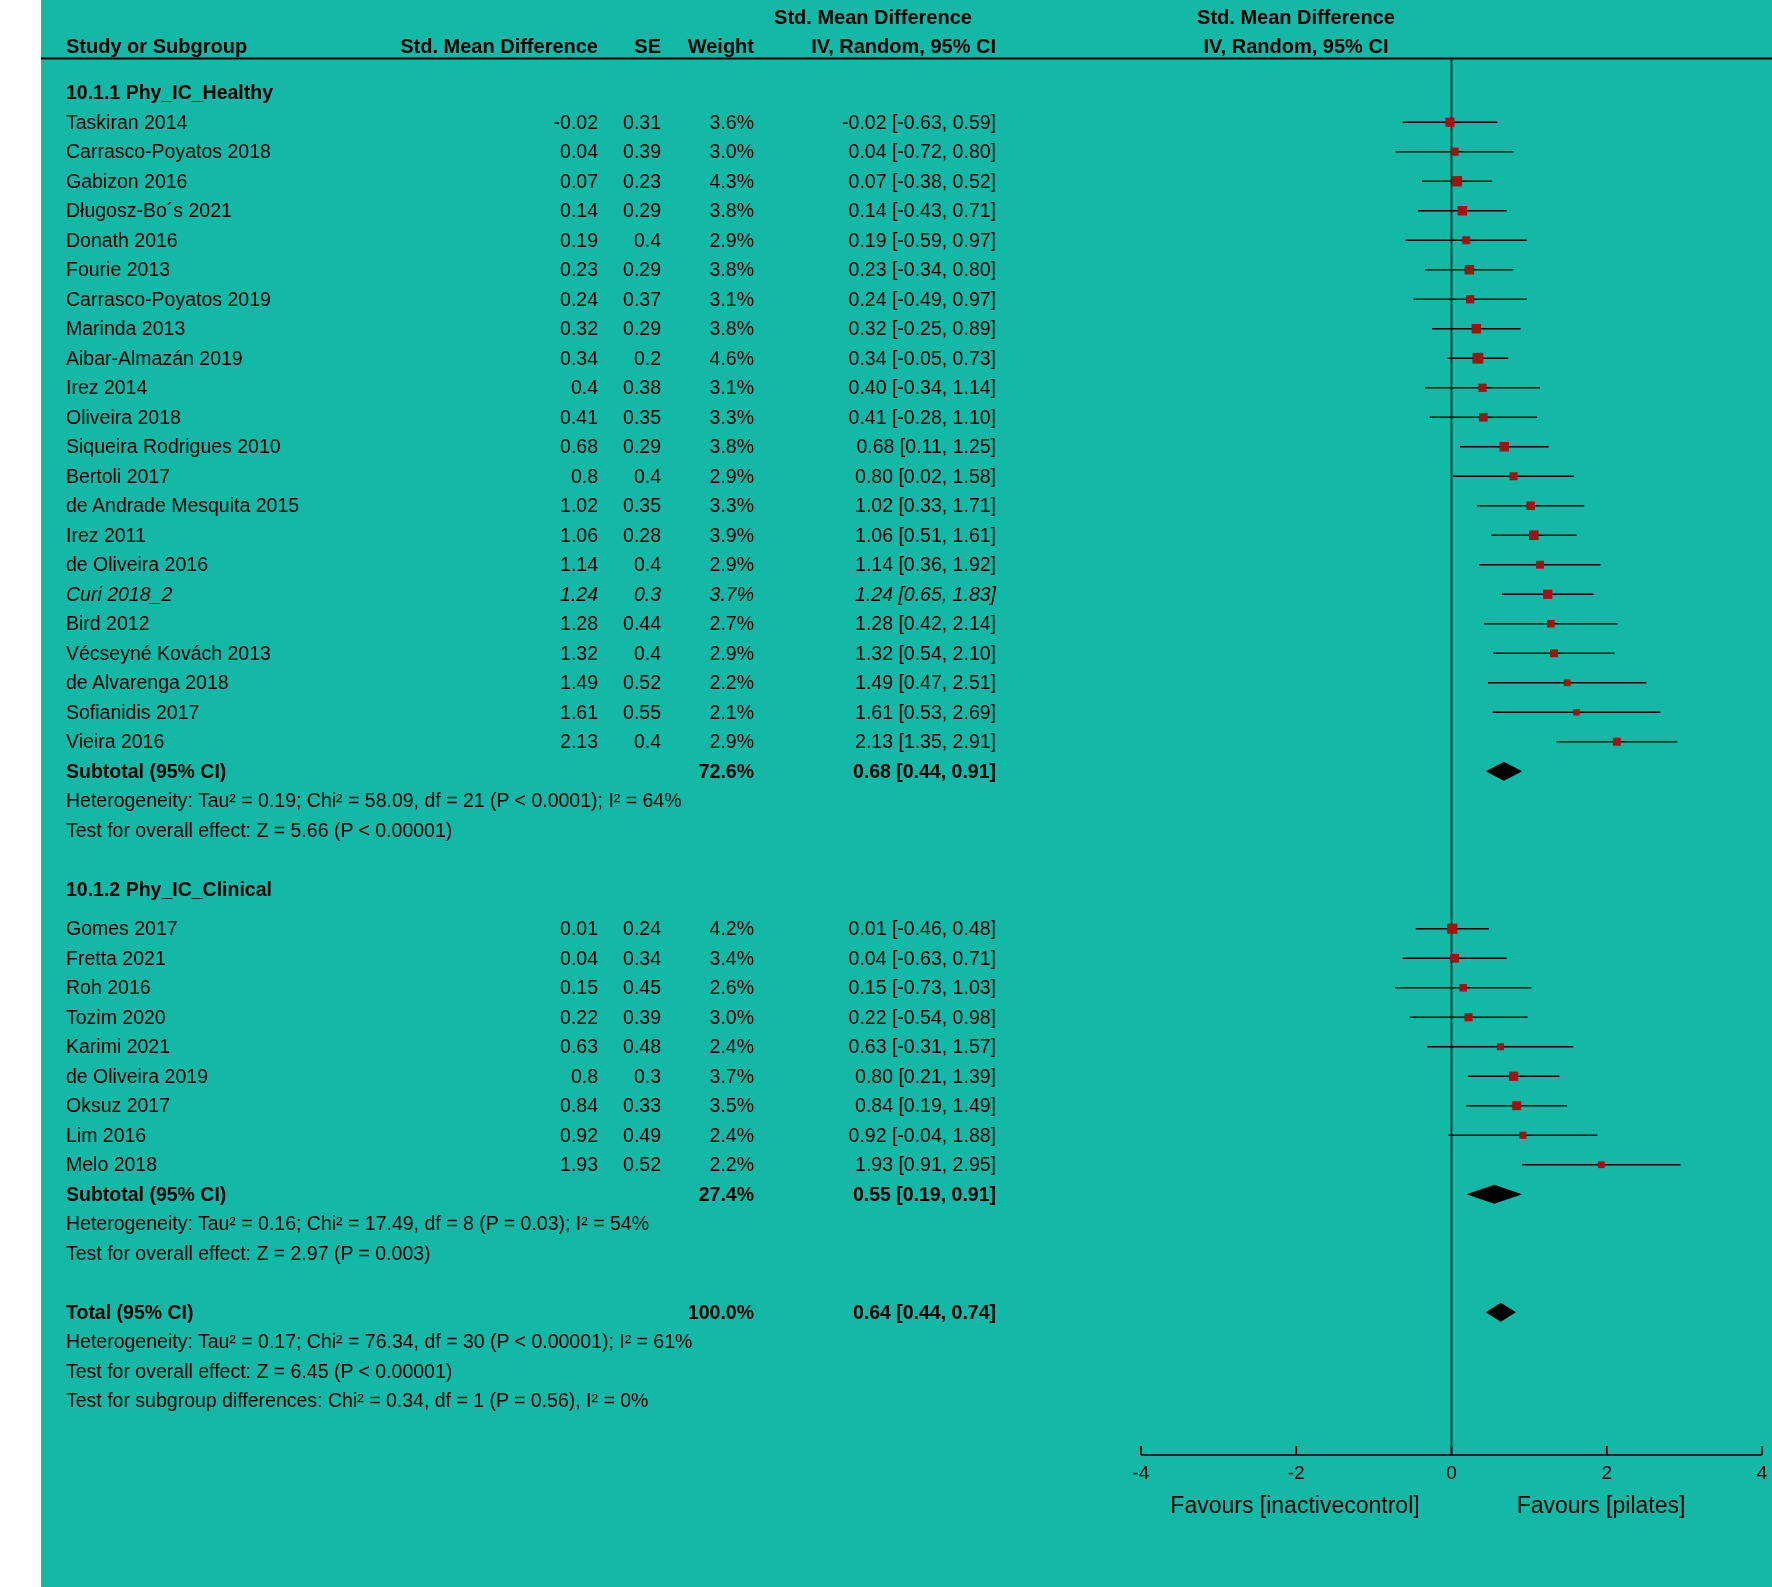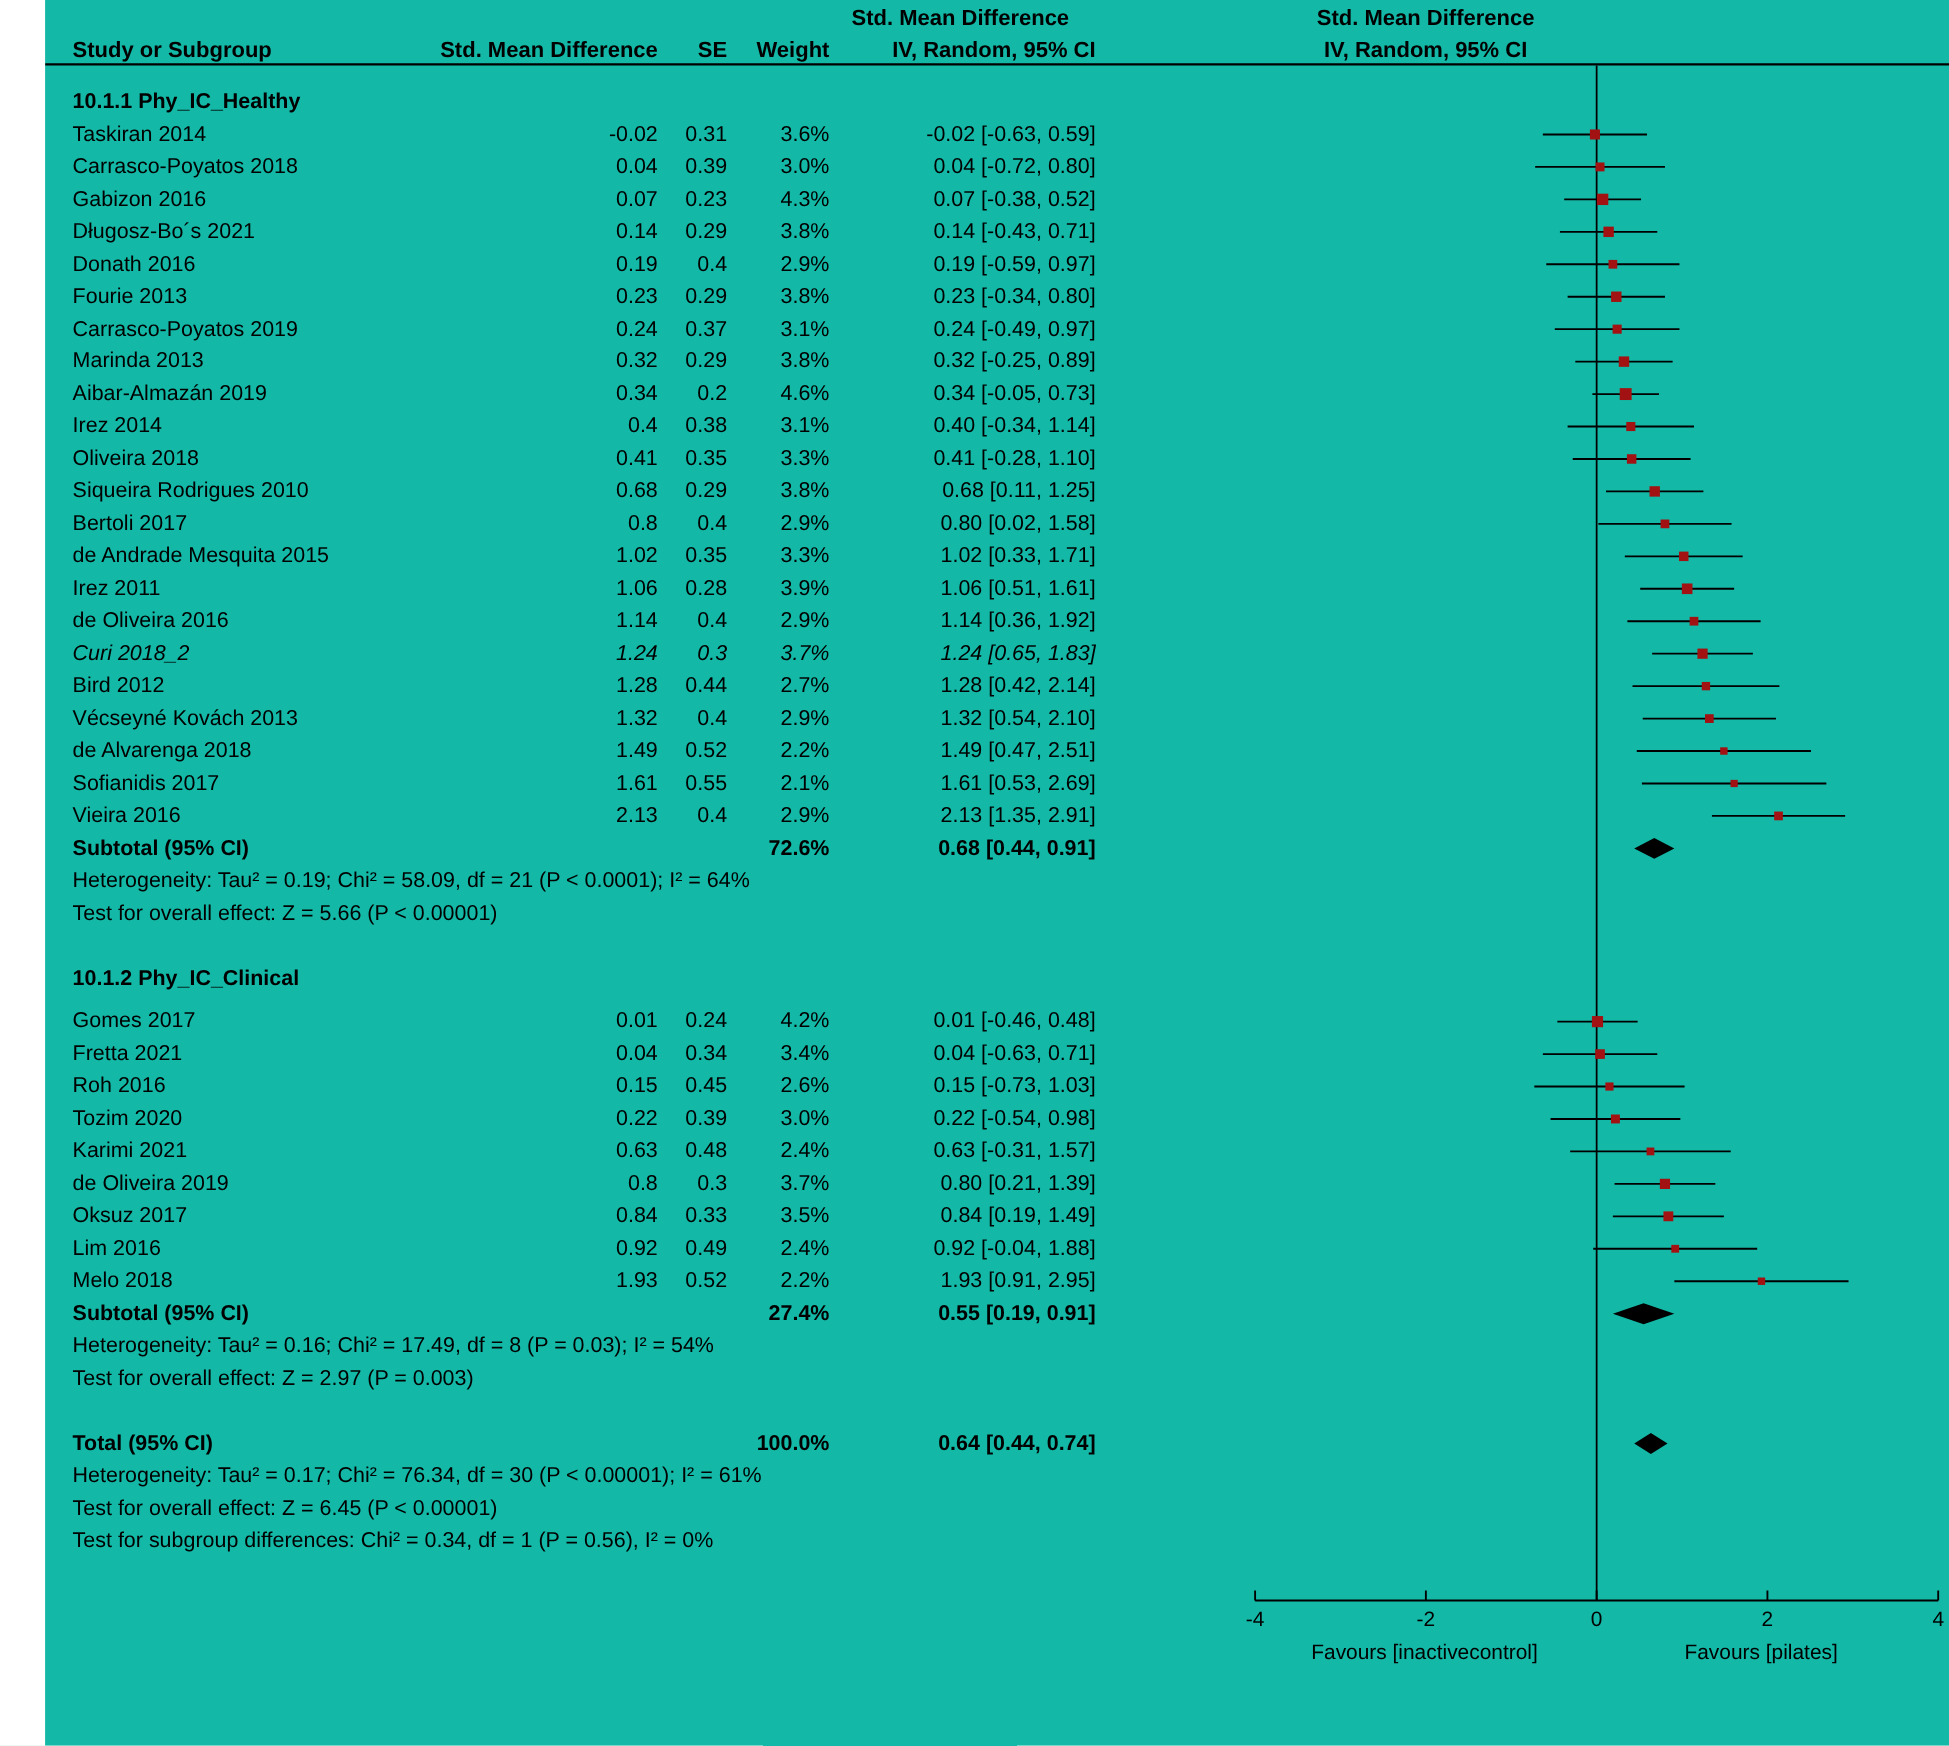--- a/index.html
+++ b/index.html
@@ -11,21 +11,21 @@
   .hdr.center { transform:translateX(-50%); }
   .row { position:absolute; left:0; width:1772px; height:29.5px; line-height:29.5px; font-size:19.5px; white-space:nowrap; }
   .row.bold { font-weight:bold; }
   .cell { position:absolute; top:0; height:29.5px; line-height:29.5px; white-space:nowrap; }
   .c-study  { left:25px; }
   .c-smd    { right:1215px; }
   .c-se     { right:1152px; }
   .c-weight { right:1059px; }
   .c-ci     { right:817px; }
   .tick-label { position:absolute; transform:translateX(-50%); font-size:19px; white-space:nowrap; }
-  .favours { position:absolute; transform:translateX(-50%); font-size:19px; white-space:nowrap; }
+  .favours { position:absolute; transform:translateX(-50%); font-size:23px; white-space:nowrap; }
 </style>
 </head>
 <body>
 
 <div id="page">
   <svg id="plot-svg" width="1772" height="1587">
       <line x1="0" x2="1772" y1="58.5" y2="58.5" stroke="#000" stroke-width="2"></line>
       <line x1="1410.5" x2="1410.5" y1="59.5" y2="1455" stroke="#000" stroke-width="1.6"></line>
       <line x1="1361.59625" x2="1456.29875" y1="122.25" y2="122.25" stroke="#000000" stroke-width="1.7"></line>
       <rect x="1404.3875" y="117.69" width="9.120000000000001" height="9.120000000000001" fill="#a31212"></rect>

